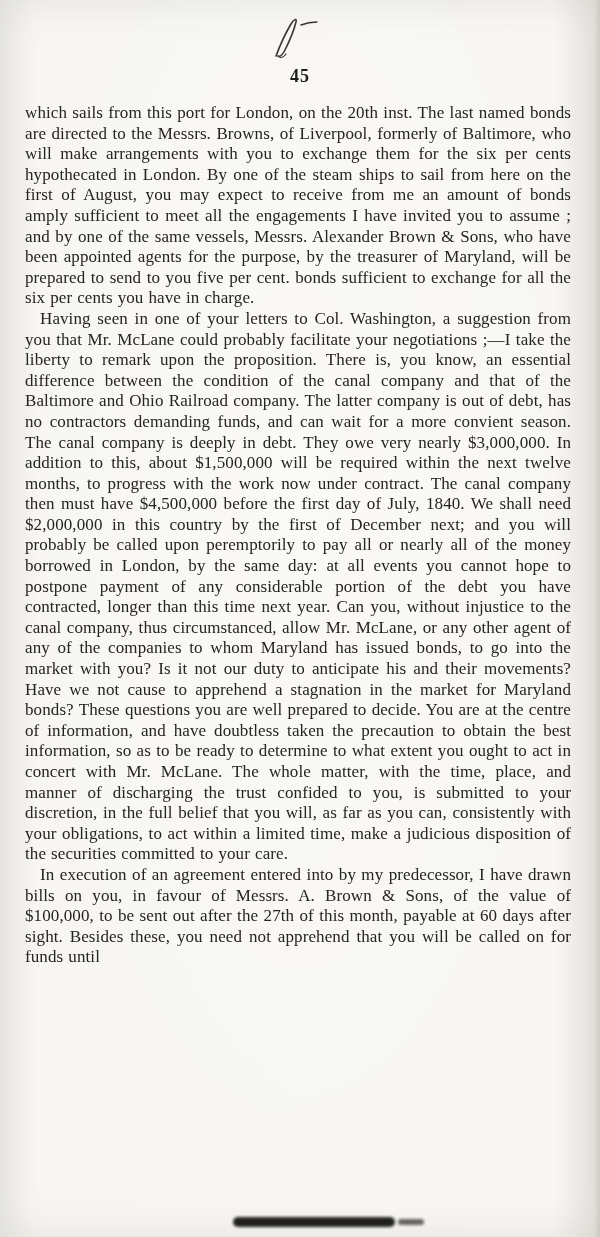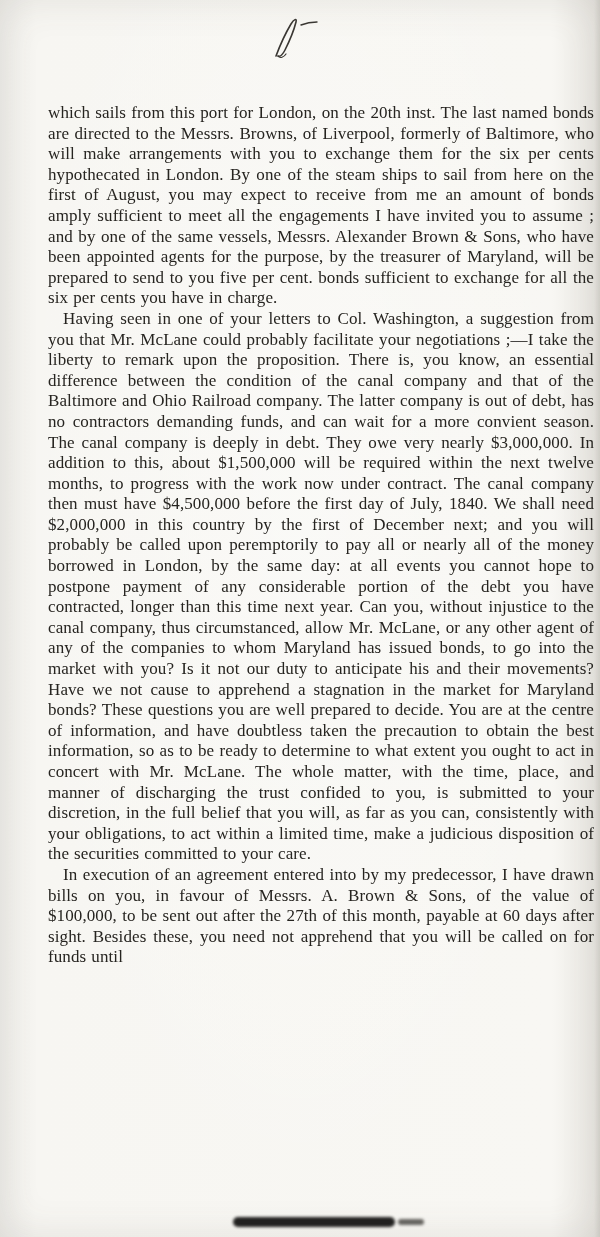--- a/index.html
+++ b/index.html
@@ -36,21 +36,21 @@
     right: 0;
     text-align: center;
     font-weight: 700;
     font-size: 18px;
     letter-spacing: 1px;
     color: #1f1d19;
   }
   .text-block {
     position: absolute;
     top: 103px;
-    left: 48px;
+    left: 25px;
     width: 546px;
     text-align: justify;
     font-size: 17px;
     line-height: 20.6px;
     word-spacing: 0.04em;
     letter-spacing: 0.1px;
     text-rendering: optimizeLegibility;
   }
   .para {
     margin: 0;
@@ -88,20 +88,21 @@
 <div class="page">
 
   <div class="handwritten">
     <svg width="60" height="48" viewBox="0 0 60 48" fill="none" xmlns="http://www.w3.org/2000/svg">
       <path d="M8 40 C 11 32, 17 18, 23 8 C 26 3, 29 2, 28 6 C 26 14, 21 26, 17 34 C 15 38, 12 41, 10 40" stroke="#3a3733" stroke-width="1.6" stroke-linecap="round" fill="none"></path>
       <path d="M10 40 C 12 43, 16 41, 18 38" stroke="#3a3733" stroke-width="1.2" stroke-linecap="round" fill="none"></path>
       <path d="M33 9 C 38 7, 44 6, 49 6" stroke="#3a3733" stroke-width="1.4" stroke-linecap="round" fill="none"></path>
     </svg>
   </div>
 
+  <div class="page-number">45</div>
 
   <div class="text-block">
     <p class="para first">which sails from this port for London, on the 20th inst.  The last named bonds are directed to the Messrs. Browns, of Liverpool, formerly of Baltimore, who will make arrangements with you to exchange them for the six per cents hypothecated in London.  By one of the steam ships to sail from here on the first of August, you may expect to receive from me an amount of bonds amply sufficient to meet all the engagements I have invited you to assume ; and by one of the same vessels, Messrs. Alexander Brown &amp; Sons, who have been appointed agents for the purpose, by the treasurer of Maryland, will be prepared to send to you five per cent. bonds sufficient to exchange for all the six per cents you have in charge.</p>
     <p class="para">Having seen in one of your letters to Col. Washington, a suggestion from you that Mr. McLane could probably facilitate your negotiations ;—I take the liberty to remark upon the proposition.  There is, you know, an essential difference between the condition of the canal company and that of the Baltimore and Ohio Railroad company.  The latter company is out of debt, has no contractors demanding funds, and can wait for a more convient season.  The canal company is deeply in debt.  They owe very nearly $3,000,000.  In addition to this, about $1,500,000 will be required within the next twelve months, to progress with the work now under contract.  The canal company then must have $4,500,000 before the first day of July, 1840.  We shall need $2,000,000 in this country by the first of December next; and you will probably be called upon peremptorily to pay all or nearly all of the money borrowed in London, by the same day: at all events you cannot hope to postpone payment of any considerable portion of the debt you have contracted, longer than this time next year.  Can you, without injustice to the canal company, thus circumstanced, allow Mr. McLane, or any other agent of any of the companies to whom Maryland has issued bonds, to go into the market with you?  Is it not our duty to anticipate his and their movements?  Have we not cause to apprehend a stagnation in the market for Maryland bonds?  These questions you are well prepared to decide.  You are at the centre of information, and have doubtless taken the precaution to obtain the best information, so as to be ready to determine to what extent you ought to act in concert with Mr. McLane.  The whole matter, with the time, place, and manner of discharging the trust confided to you, is submitted to your discretion, in the full belief that you will, as far as you can, consistently with your obligations, to act within a limited time, make a judicious disposition of the securities committed to your care.</p>
     <p class="para">In execution of an agreement entered into by my predecessor, I have drawn bills on you, in favour of Messrs. A. Brown &amp; Sons, of the value of $100,000, to be sent out after the 27th of this month, payable at 60 days after sight.  Besides these, you need not apprehend that you will be called on for funds until</p>
   </div>
 
   <div class="smudge"></div>
   <div class="smudge-tail"></div>
 

